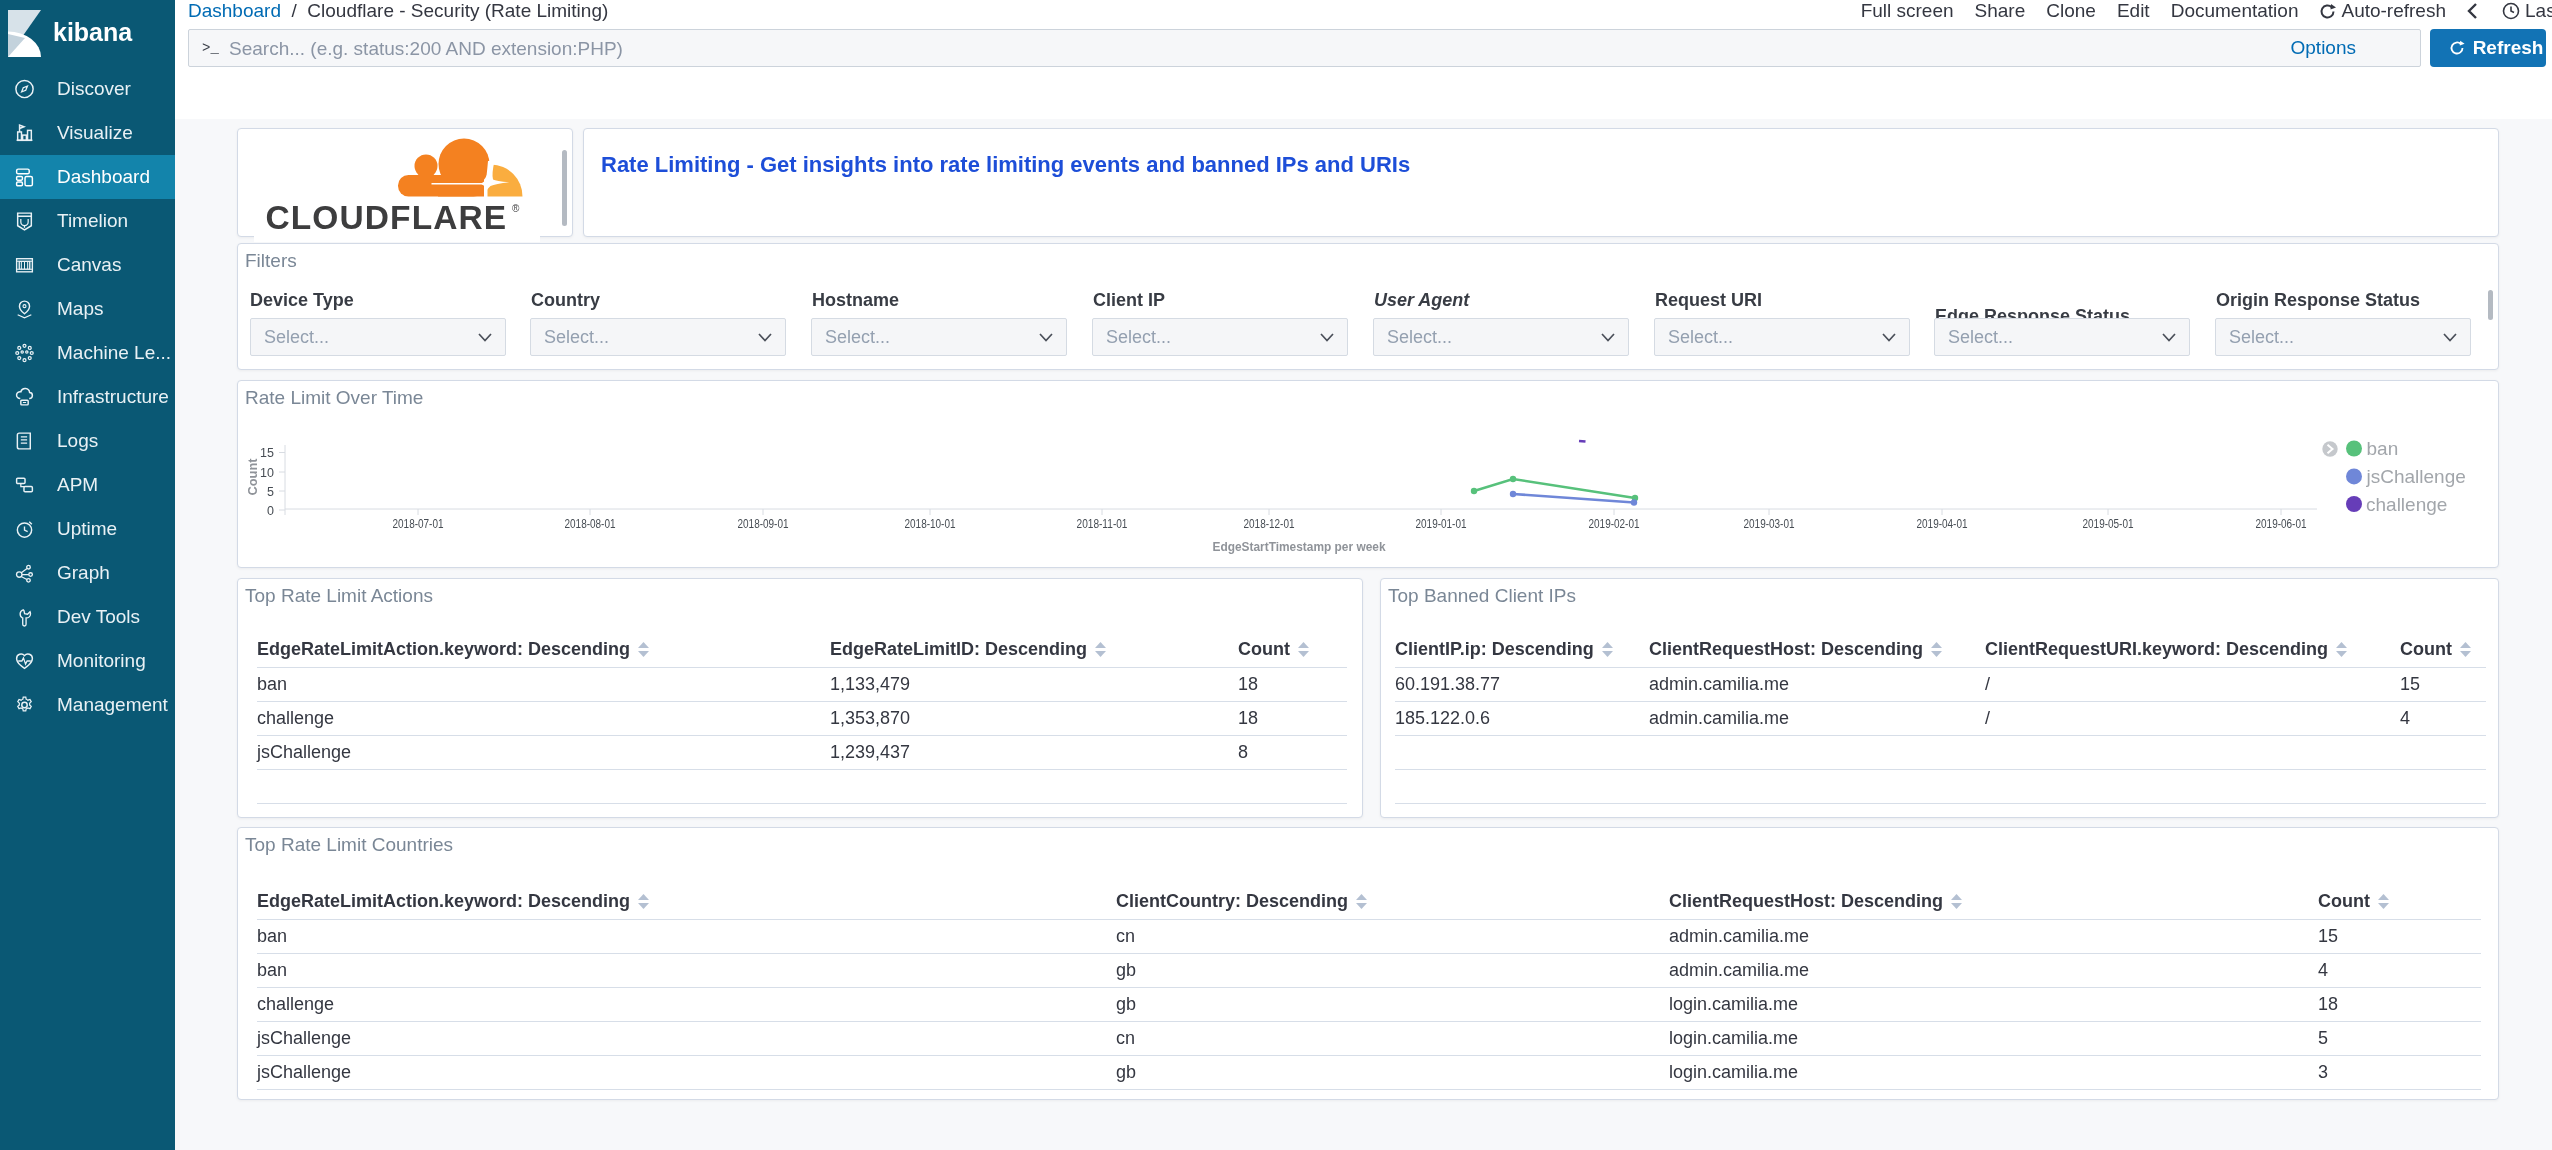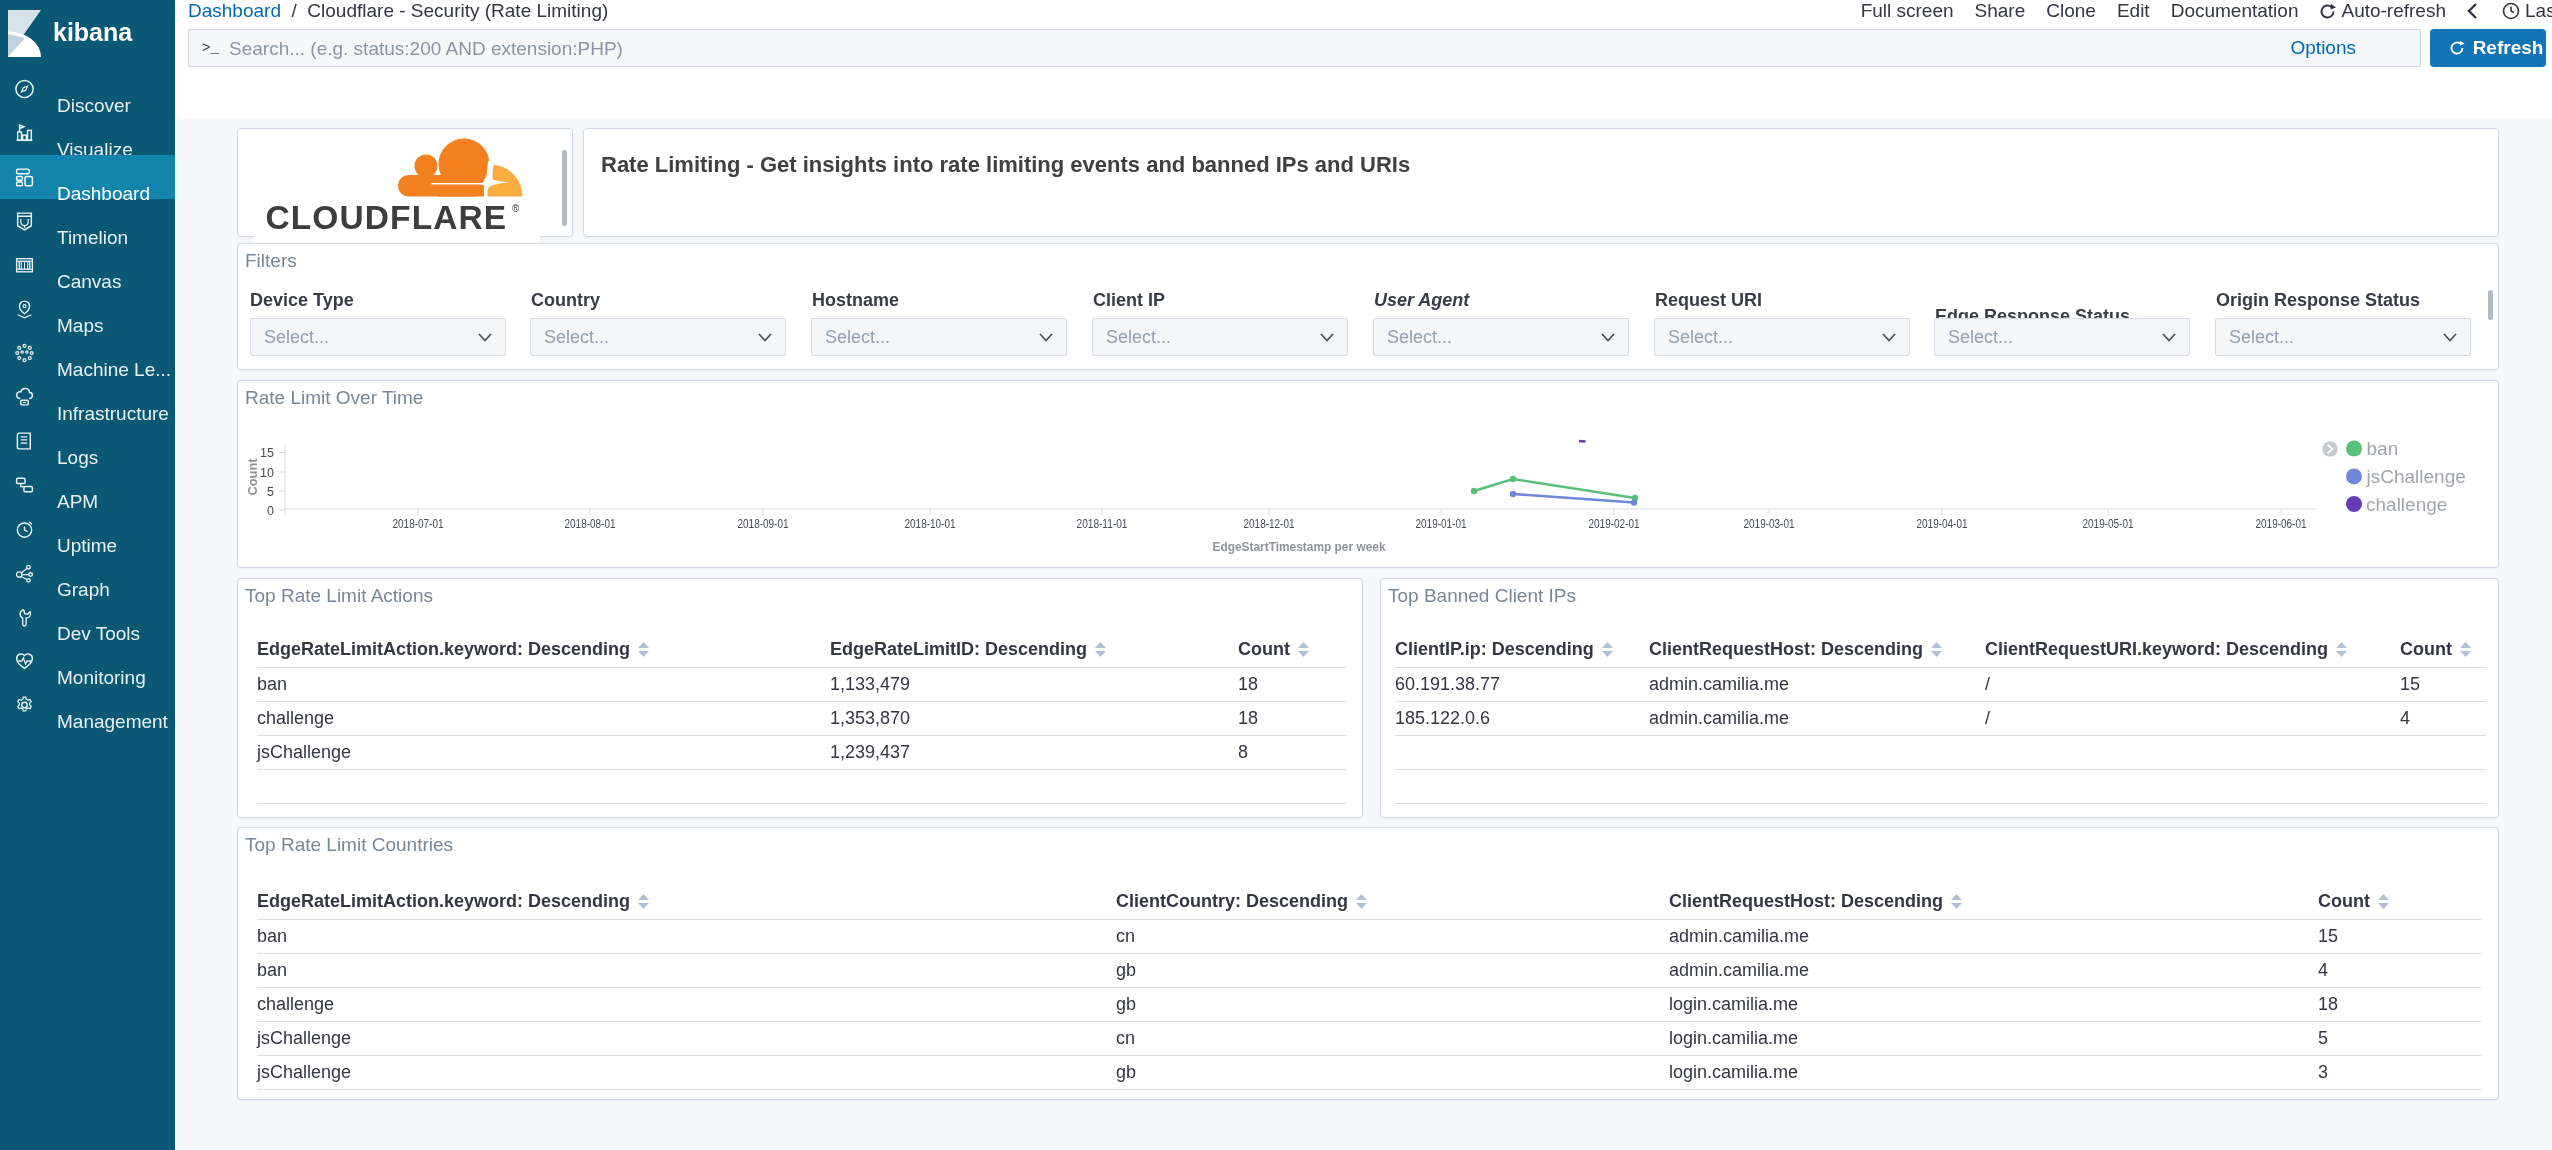--- a/index.html
+++ b/index.html
@@ -5,21 +5,21 @@
 * { margin:0; padding:0; box-sizing:border-box; }
 html,body { width:2552px; height:1150px; overflow:hidden; }
 body { font-family:"Liberation Sans", sans-serif; color:#343741; background:#fff; position:relative; }
 .abs { position:absolute; }
 
 
 #sidebar { left:0; top:0; width:175px; height:1150px; background:#0a5874; }
 #logo { position:absolute; left:8px; top:10px; width:33px; height:47px; }
 #brand { position:absolute; left:53px; top:18px; color:#fff; font-size:25px; font-weight:bold; letter-spacing:0px; }
 .navitem { position:absolute; left:0; width:175px; height:44px; color:#e9f1f5; font-size:19px; }
-.navitem .lbl { position:absolute; left:57px; top:50%; transform:translateY(-50%); white-space:nowrap;margin-top:17px; }
+.navitem .lbl { position:absolute; left:57px; top:50%; transform:translateY(-50%); white-space:nowrap; }
 .navitem .ico { position:absolute; left:14px; top:50%; transform:translateY(-50%); width:21px; height:21px; }
 .navitem.sel { background:#1384ab; color:#fff; }
 
 
 #topwrap { left:175px; top:0; width:2482px; height:125px; background:#fff; }
 #crumbs { position:absolute; left:13px; top:0px; font-size:19px; }
 #crumbs a { color:#006bb4; text-decoration:none; }
 #topmenu { position:absolute; right:6px; top:0px; font-size:19px; color:#343741; white-space:nowrap; }
 #topmenu span { margin-left:21px; }
 #searchbox { position:absolute; left:13px; top:29px; width:2233px; height:38px; background:#f6f7f9; border:1px solid #ccd3db; border-radius:2px; }
@@ -225,21 +225,21 @@
       <rect x="200" y="46" width="46" height="21.5" fill="#f48120"></rect>
       <path d="M250,32 L256.5,32 Q253.5,45 255,50.5 Q258,52.3 271.3,53.2 Q257.5,54.8 252.5,57 Q250.5,58.8 248.5,61.5 Q247.5,56.2 243.5,55.4 L193.5,55.4 L193.5,53.9 L244,53.9 Q248,52 248.5,47 Q249.5,38 250,32 Z" fill="#ffffff"></path>
       <text x="27.5" y="100" font-family="Liberation Sans, sans-serif" font-size="33.5" font-weight="bold" fill="#3d3d3e" letter-spacing="1.1">CLOUDFLARE</text>
       <text x="274" y="83" font-family="Liberation Sans, sans-serif" font-size="10" fill="#3d3d3e">®</text>
     </svg>
     <div class="sbar" style="right:5px; top:21px; height:76px;"></div>
     <div style="position:absolute; left:16px; top:103px; width:286px; height:10px; background:#fff;"></div>
   </div>
 
   <div class="panel" style="left:408px; top:9px; width:1916px; height:109px;">
-    <div style="position:absolute; left:17px; top:23px; font-size:22px; font-weight:bold; color:#404040;">Rate Limiting - Get insights into rate limiting events and banned IPs and URIs</div>
+    <div style="position:absolute; left:17px; top:23px; font-size:22px; font-weight:bold; color:#1d4ed8;">Rate Limiting - Get insights into rate limiting events and banned IPs and URIs</div>
   </div>
 
   <div class="panel" style="left:62px; top:124px; width:2262px; height:127px;">
     <div class="ptitle">Filters</div>
     <div class="flabel" style="left:12px;">Device Type</div>
     <div class="flabel" style="left:293px;">Country</div>
     <div class="flabel" style="left:574px;">Hostname</div>
     <div class="flabel" style="left:855px;">Client IP</div>
     <div class="flabel" style="left:1136px;font-style:italic;">User Agent</div>
     <div class="flabel" style="left:1417px;">Request URI</div>

